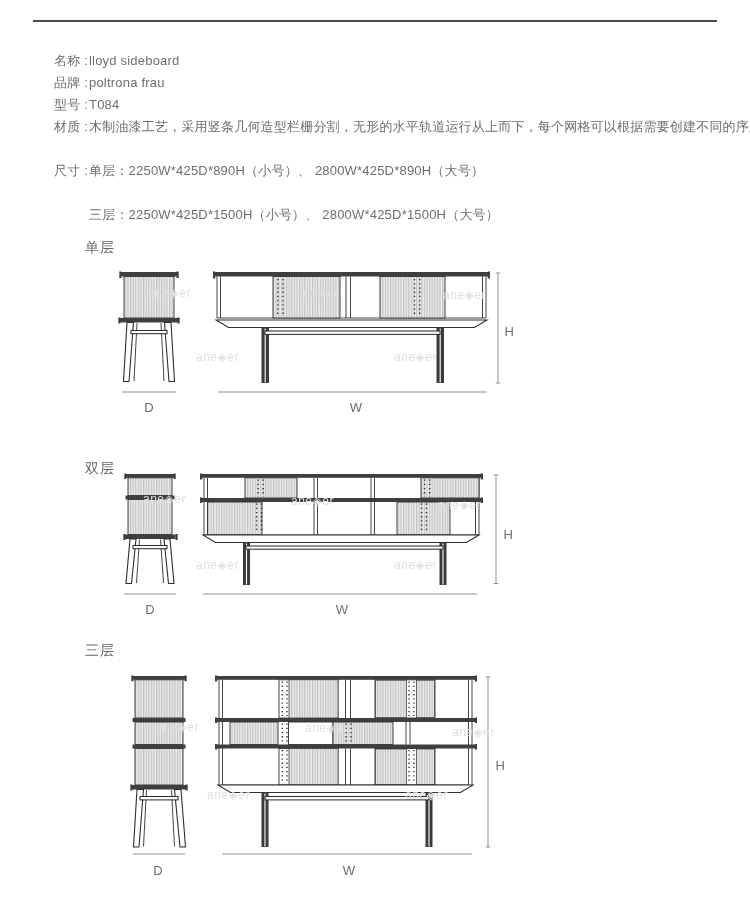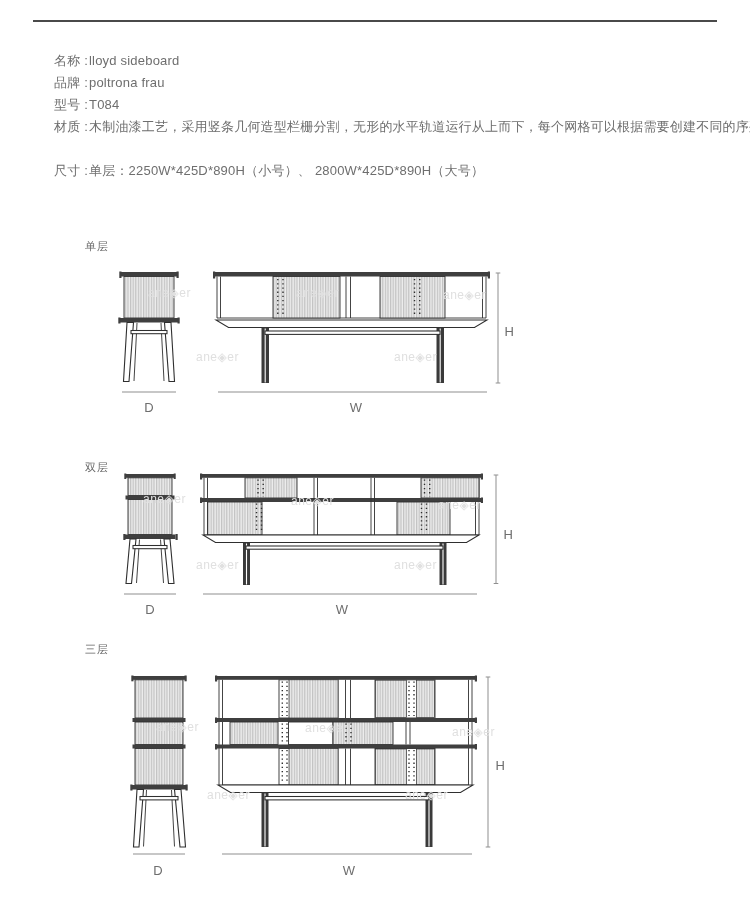--- a/index.html
+++ b/index.html
@@ -7,21 +7,21 @@
     --slat-bg:#ededed; --slat-line:#a6a6a6; --dim-line:#8f8f8f;
     --watermark-color:#e0e0e0; --page-bg:#ffffff;
   }
   html,body{margin:0;padding:0;background:#fff;}
   .page{position:relative;width:750px;height:922px;background:var(--page-bg);
         font-family:"Liberation Sans",sans-serif;overflow:hidden;}
   .top-rule{position:absolute;left:33px;top:20px;width:684px;height:2px;background:var(--rule-color);}
   .spec-row{position:absolute;left:48px;width:680px;font-size:13px;color:var(--text-color);
             white-space:nowrap;letter-spacing:0.2px;margin-left:6px;}
   .spec-label{display:inline-block;width:35px;}
-  .section-title{position:absolute;left:85px;font-size:11px;color:#666;letter-spacing:1px;}
+  .section-title{position:absolute;left:85px;font-size:14px;color:#666;letter-spacing:1px;}
   .drawings{position:absolute;left:0;top:230px;width:750px;height:692px;}
   .wm{position:absolute;font-size:12px;color:var(--watermark-color);letter-spacing:0.5px;
       white-space:nowrap;pointer-events:none;}
   
   .bar{fill:var(--bar);}
   .slatbox{fill:url(#slat);stroke:var(--ink);stroke-width:0.9;}
   .panel{fill:#fff;stroke:var(--ink);stroke-width:0.9;}
   .slatfill{fill:url(#slat);stroke:var(--ink);stroke-width:0.7;}
   .ln{stroke:var(--ink);stroke-width:0.9;fill:none;}
   .lnw{fill:#fff;stroke:var(--ink);stroke-width:1.05;}
@@ -45,20 +45,23 @@
     <span class="spec-label">品牌 :</span><span class="spec-value">poltrona frau</span>
   </div>
   <div class="spec-row" style="top:96px">
     <span class="spec-label">型号 :</span><span class="spec-value">T084</span>
   </div>
   <div class="spec-row" style="top:118px">
     <span class="spec-label">材质 :</span><span class="spec-value">木制油漆工艺，采用竖条几何造型栏栅分割，无形的水平轨道运行从上而下，每个网格可以根据需要创建不同的序列，</span>
   </div>
   <div class="spec-row" style="top:162px">
     <span class="spec-label">尺寸 :</span><span class="spec-value">单层：2250W*425D*890H（小号）、 2800W*425D*890H（大号）</span>
+  </div>
+  <div class="spec-row" style="top:206px">
+    <span class="spec-label"></span><span class="spec-value">三层：2250W*425D*1500H（小号）、 2800W*425D*1500H（大号）</span>
   </div>
 
   <div class="section-title" style="top:239px">单层</div>
   <div class="section-title" style="top:460px">双层</div>
   <div class="section-title" style="top:642px">三层</div>
 
   <svg class="drawings" viewBox="0 230 750 692">
     <defs>
       <pattern id="slat" width="2.6" height="6" patternUnits="userSpaceOnUse">
         <rect width="2.6" height="6" fill="var(--slat-bg)"></rect>

